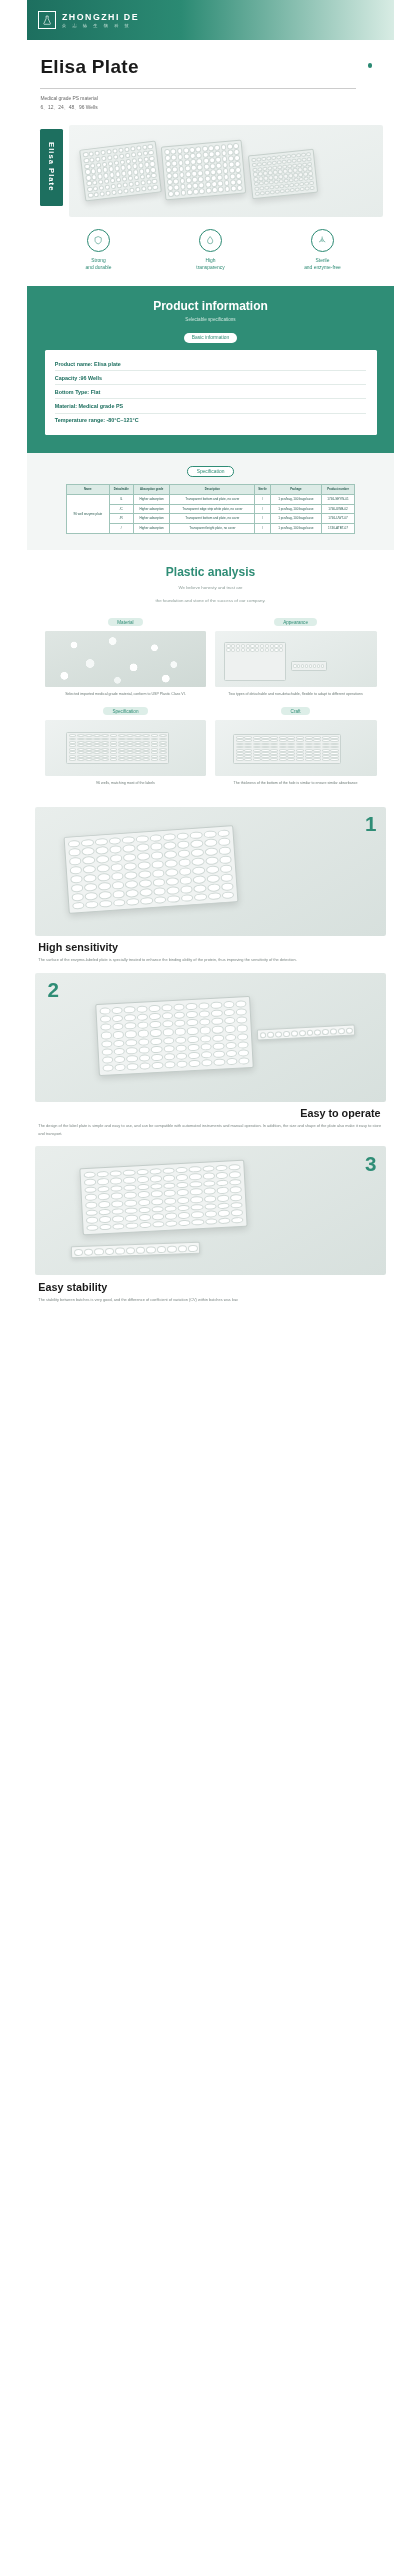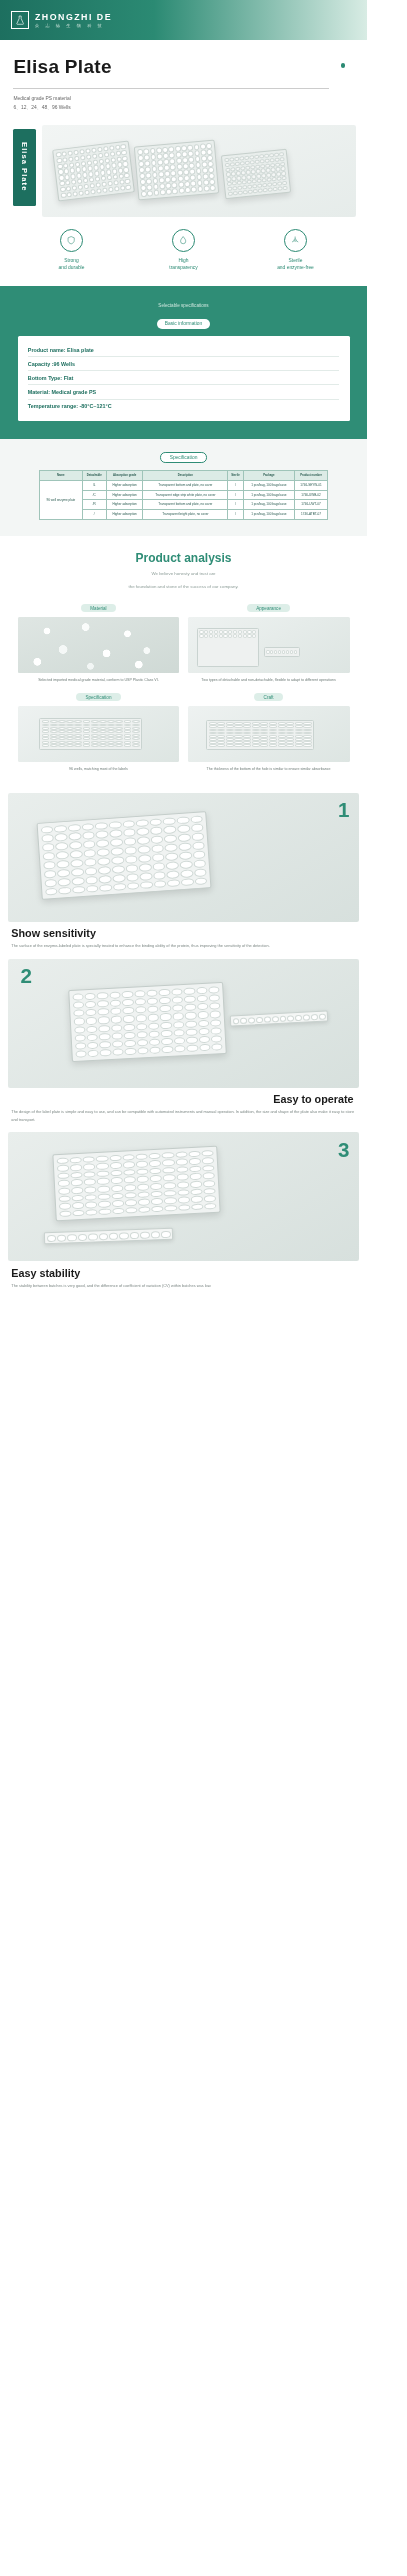--- a/index.html
+++ b/index.html
@@ -2,21 +2,21 @@
 <html style="font-size:8.2px"><head>
 <meta charset="utf-8">
 <style>
   * { box-sizing: border-box; margin: 0; padding: 0; }
   body {
     width: 407px;
     font-family: "Liberation Sans", sans-serif;
     background: #ffffff;
     color: #222;
   }
-  .page { width: 367px; position: relative; overflow: hidden; }
+  .page { width: 367px; position: relative; overflow: hidden; margin-left: 27px; }
 
   
   .header {
     height: 40px;
     background: linear-gradient(90deg, #1d6f5f 0%, #2b8a73 42%, #d8ece4 100%);
     display: flex;
     align-items: center;
     padding-left: 11.3px;
   }
   .logo-mark {
@@ -673,20 +673,21 @@
           <circle cx="10" cy="10" r="2.2" fill="none" stroke="#2b8a73" stroke-width="1.1"></circle>
           <path d="M10 7.8 V3 M8.1 11.1 L4 13.6 M11.9 11.1 L16 13.6" fill="none" stroke="#2b8a73" stroke-width="1.1"></path>
         </svg>
       </div>
       <div class="feat-label">Sterile</div>
       <div class="feat-label">and enzyme-free</div>
     </div>
   </div>
 
   <div class="band-green">
+    <div class="band-title">Product information</div>
     <div class="band-sub">Selectable specifications</div>
     <div class="pill">Basic information</div>
     <div class="info-card">
       <div class="info-row">Product name: Elisa plate</div>
       <div class="info-row">Capacity :96 Wells</div>
       <div class="info-row">Bottom Type: Flat</div>
       <div class="info-row">Material: Medical grade PS</div>
       <div class="info-row">Temperature range: -80°C~121°C</div>
     </div>
   </div>
@@ -737,21 +738,21 @@
           <td>Transparent bright plate, no cover</td>
           <td>/</td>
           <td>1 pcs/bag, 100 bags/case</td>
           <td>1746-ATBT-07</td>
         </tr>
       </tbody>
     </table>
   </div>
 
   <div class="analysis">
-    <div class="an-title">Product analysis</div>
+    <div class="an-title">Plastic analysis</div>
     <div class="an-sub">We believe honesty and trust are</div>
     <div class="an-sub">the foundation and stone of the success of our company.</div>
 
     <div class="an-grid">
 
       <div class="an-cell">
         <div class="an-pill">Material</div>
         <div class="an-img">
           <div class="granule-bg"></div>
         </div>
@@ -1110,21 +1111,21 @@
           <div class="well"></div>
           <div class="well"></div>
           <div class="well"></div>
           <div class="well"></div>
           <div class="well"></div>
           <div class="well"></div>
           <div class="well"></div>
           <div class="well"></div>
         </div>
     </div>
-    <div class="show-h">Show sensitivity</div>
+    <div class="show-h">High sensitivity</div>
     <div class="show-p">The surface of the enzyme-labeled plate is specially treated to enhance the binding ability of the protein, thus improving the sensitivity of the detection.</div>
   </div>
 
   <div class="show-block">
     <div class="show-photo">
       <div class="show-num" style="left:12.4px;right:auto;">2</div>
       <div class="rack" style="left:62px;top:27px;width:155px;height:72px;grid-template-columns:repeat(12,1fr);grid-template-rows:repeat(8,1fr);transform:rotate(-3deg);">
       <div class="well"></div>
           <div class="well"></div>
           <div class="well"></div>

